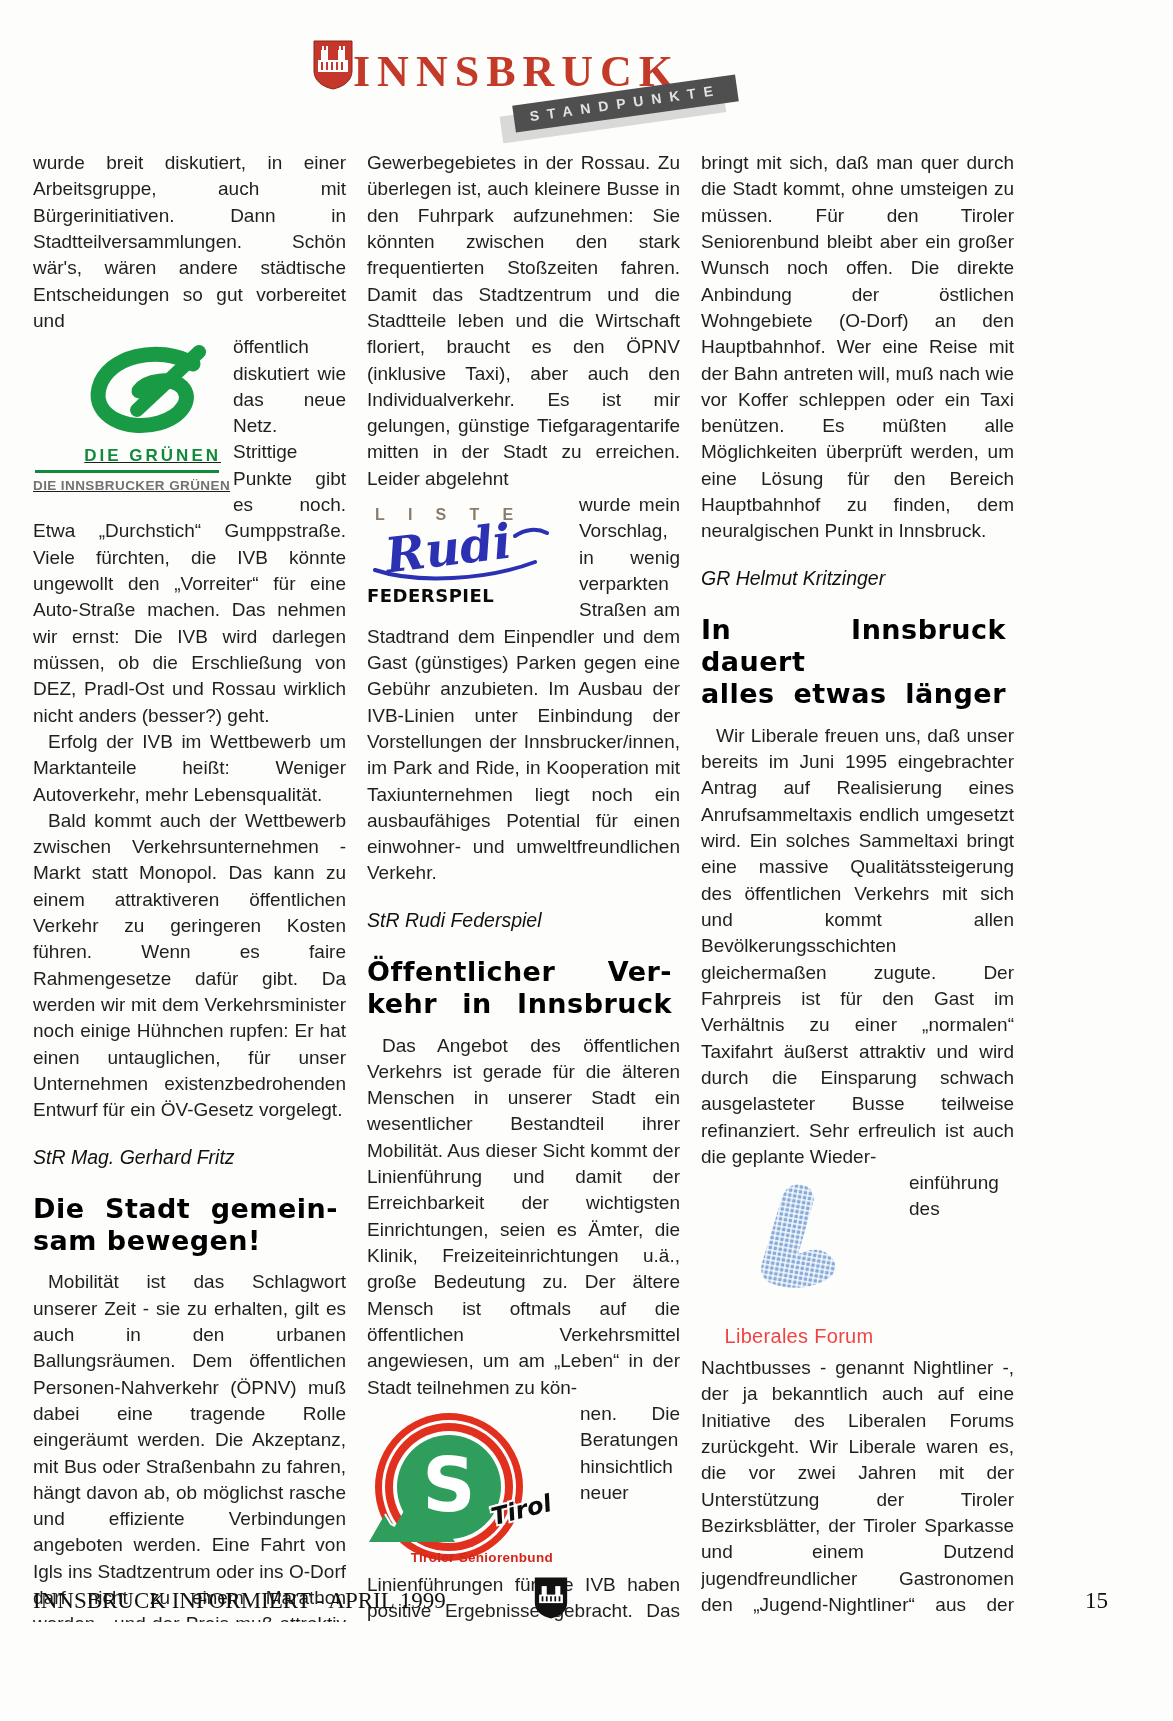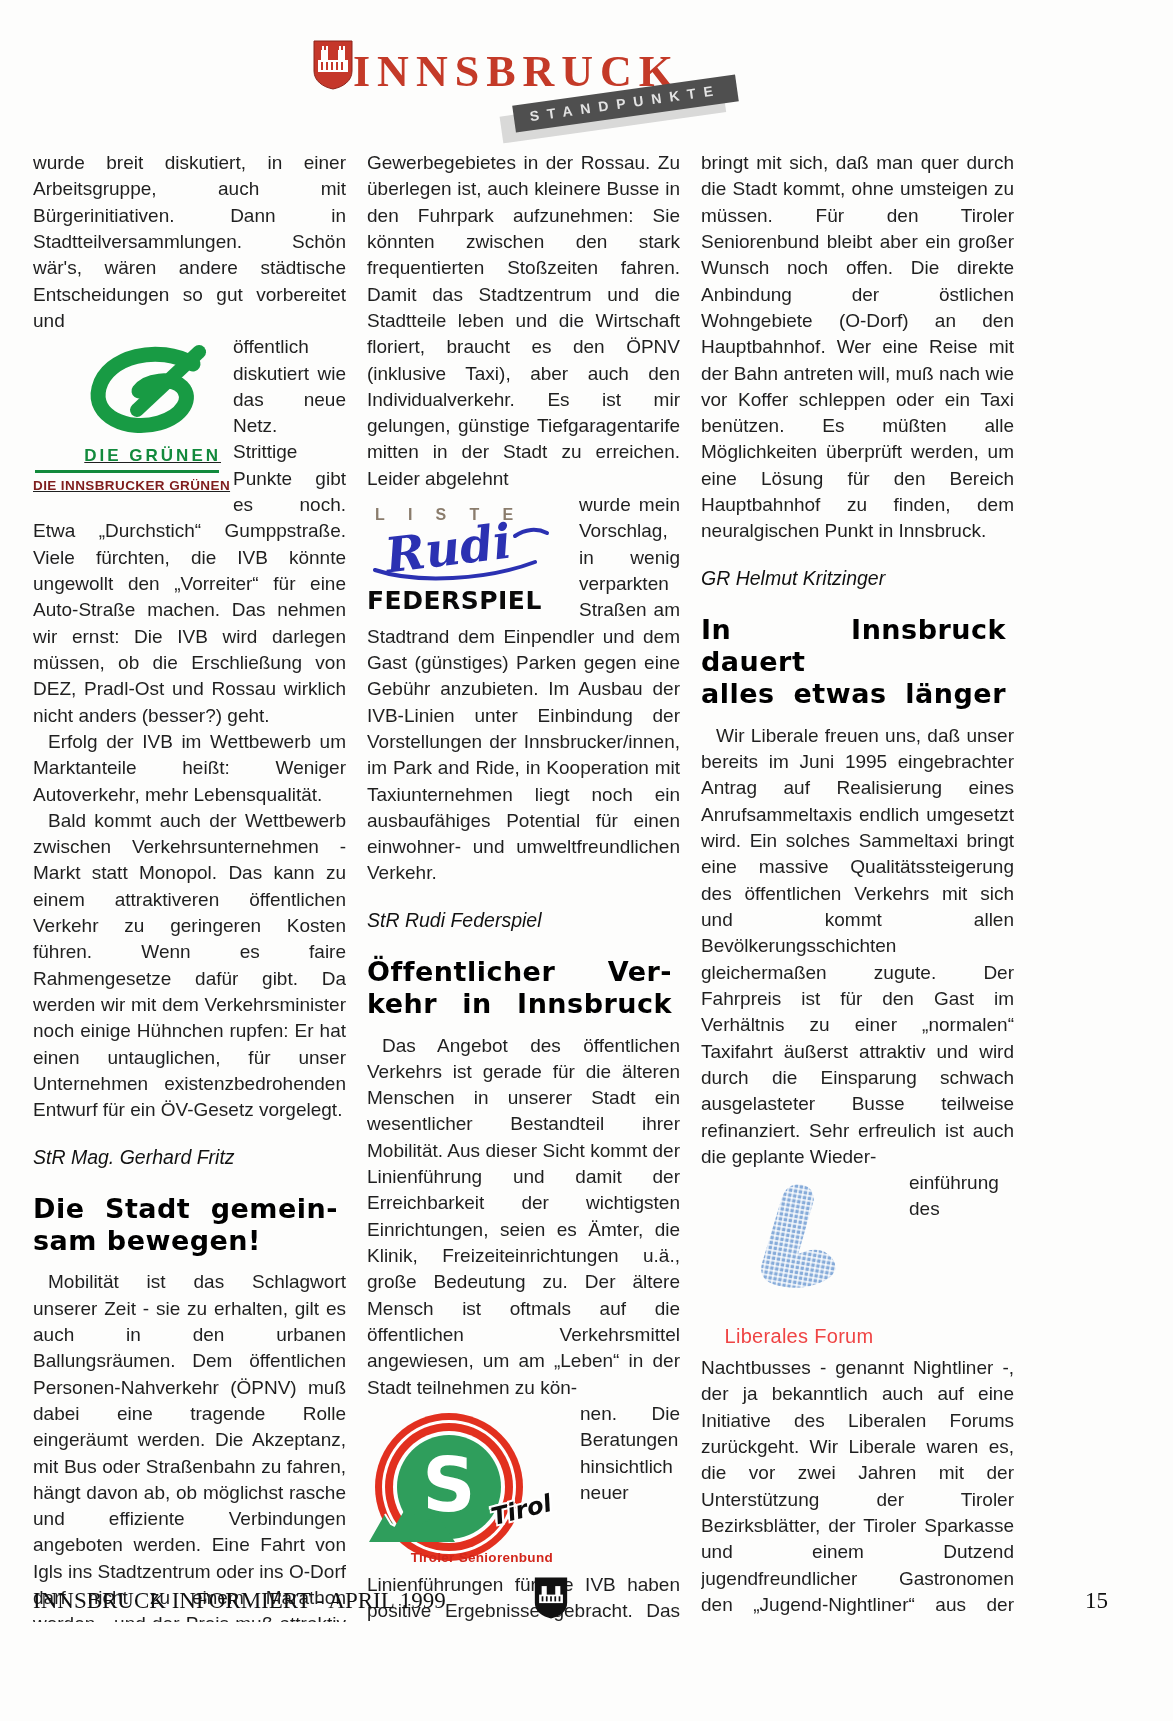--- a/index.html
+++ b/index.html
@@ -52,34 +52,34 @@
     font-weight:800;font-size:27px;line-height:1.2;
     letter-spacing:.5px;color:#000;
   }
   .headline-line.spread{text-align:justify;text-align-last:justify;}
   .flow{margin:0;}
   .float-logo{float:left;margin:6px 12px 4px 0;}
   
   .gr-logo{width:188px;text-align:right;padding-top:2px;text-decoration:underline;}
   .gr-line1{color:#128a3c;font-weight:700;font-size:17px;letter-spacing:3px;margin-top:2px;}
   .gr-rule{height:3px;background:#128a3c;margin:3px 2px 4px 2px;}
-  .gr-line2{color:#7f1d1d;font-weight:700;font-size:13.5px;letter-spacing:.4px;white-space:nowrap;}
+  .gr-line2{color:#737373;font-weight:700;font-size:13.5px;letter-spacing:.4px;white-space:nowrap;}
   
   .rf-logo{width:200px;padding-top:6px;}
   .rf-liste{color:#8a7c6c;font-size:16px;font-weight:700;letter-spacing:1.45em;margin-left:8px;}
   .rf-rudi-wrap{position:relative;height:64px;margin-top:-2px;}
   .rf-rudi{
     font-family:"DejaVu Serif", serif;font-style:italic;font-weight:700;
     font-size:48px;color:#2b31b2;display:inline-block;
     transform:rotate(-7deg);margin-left:18px;line-height:1;
   }
   .rf-flourish{position:absolute;left:0;top:0;}
   .rf-name{
     font-family:"DejaVu Sans", sans-serif;font-weight:800;
-    font-size:25px;color:#0a0a0a;letter-spacing:.5px;margin-top:-4px;
+    font-size:18px;color:#0a0a0a;letter-spacing:.5px;margin-top:-4px;
   }
   
   .sb-logo{width:185px;position:relative;padding:28px 0 0 16px;}
   .sb-rings{
     width:104px;height:104px;border-radius:50%;
     background:#2f9e5c;margin-left:14px;
     box-shadow:0 0 0 4px #fff,0 0 0 12px #e2301f,0 0 0 15px #fff,0 0 0 22px #e2301f;
     display:flex;align-items:center;justify-content:center;
   }
   .sb-s{

